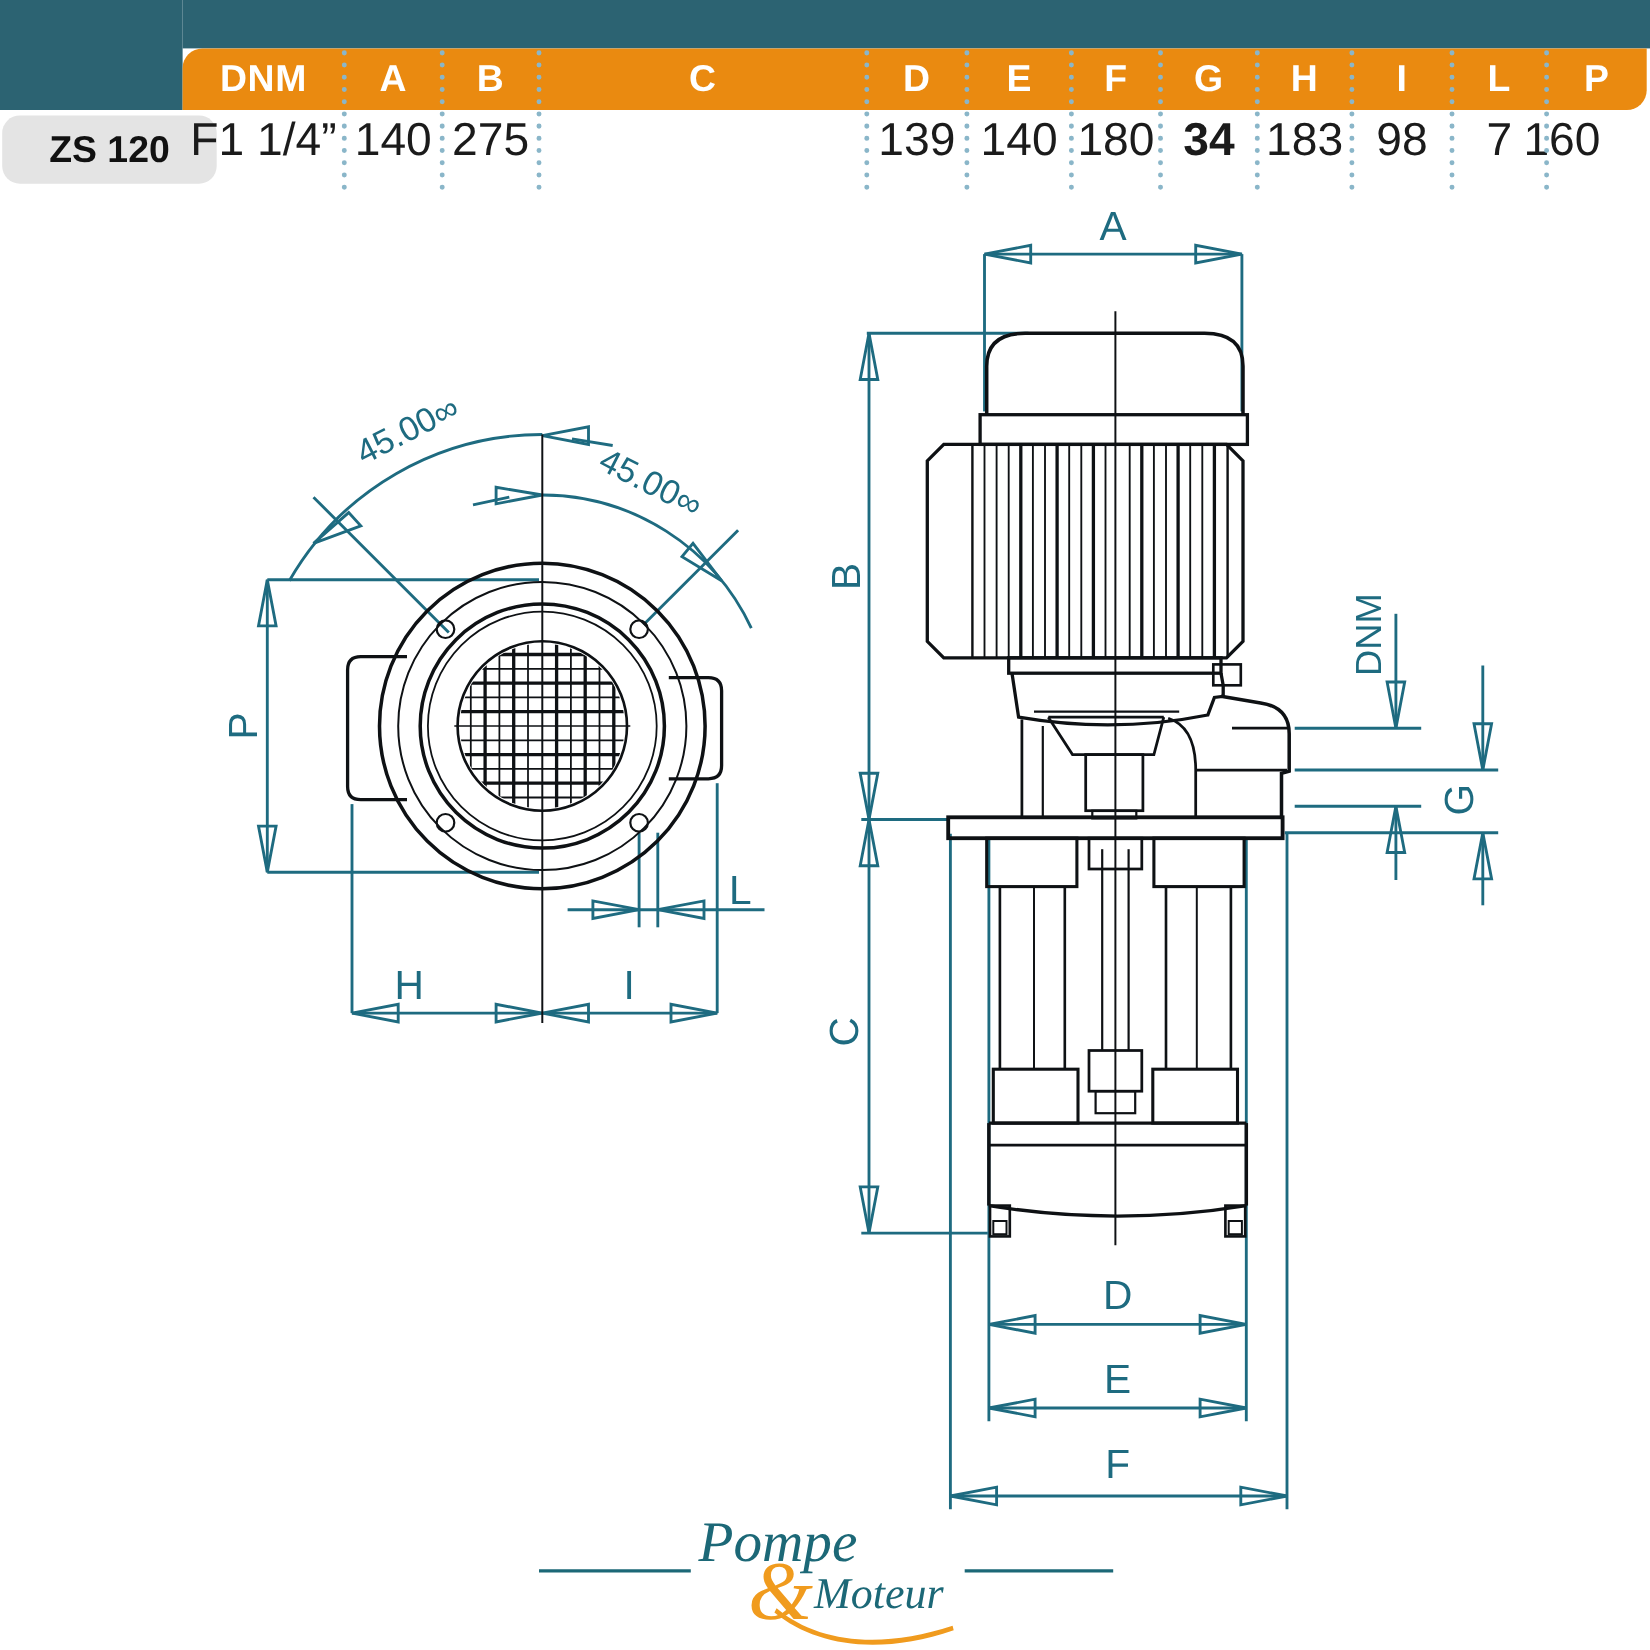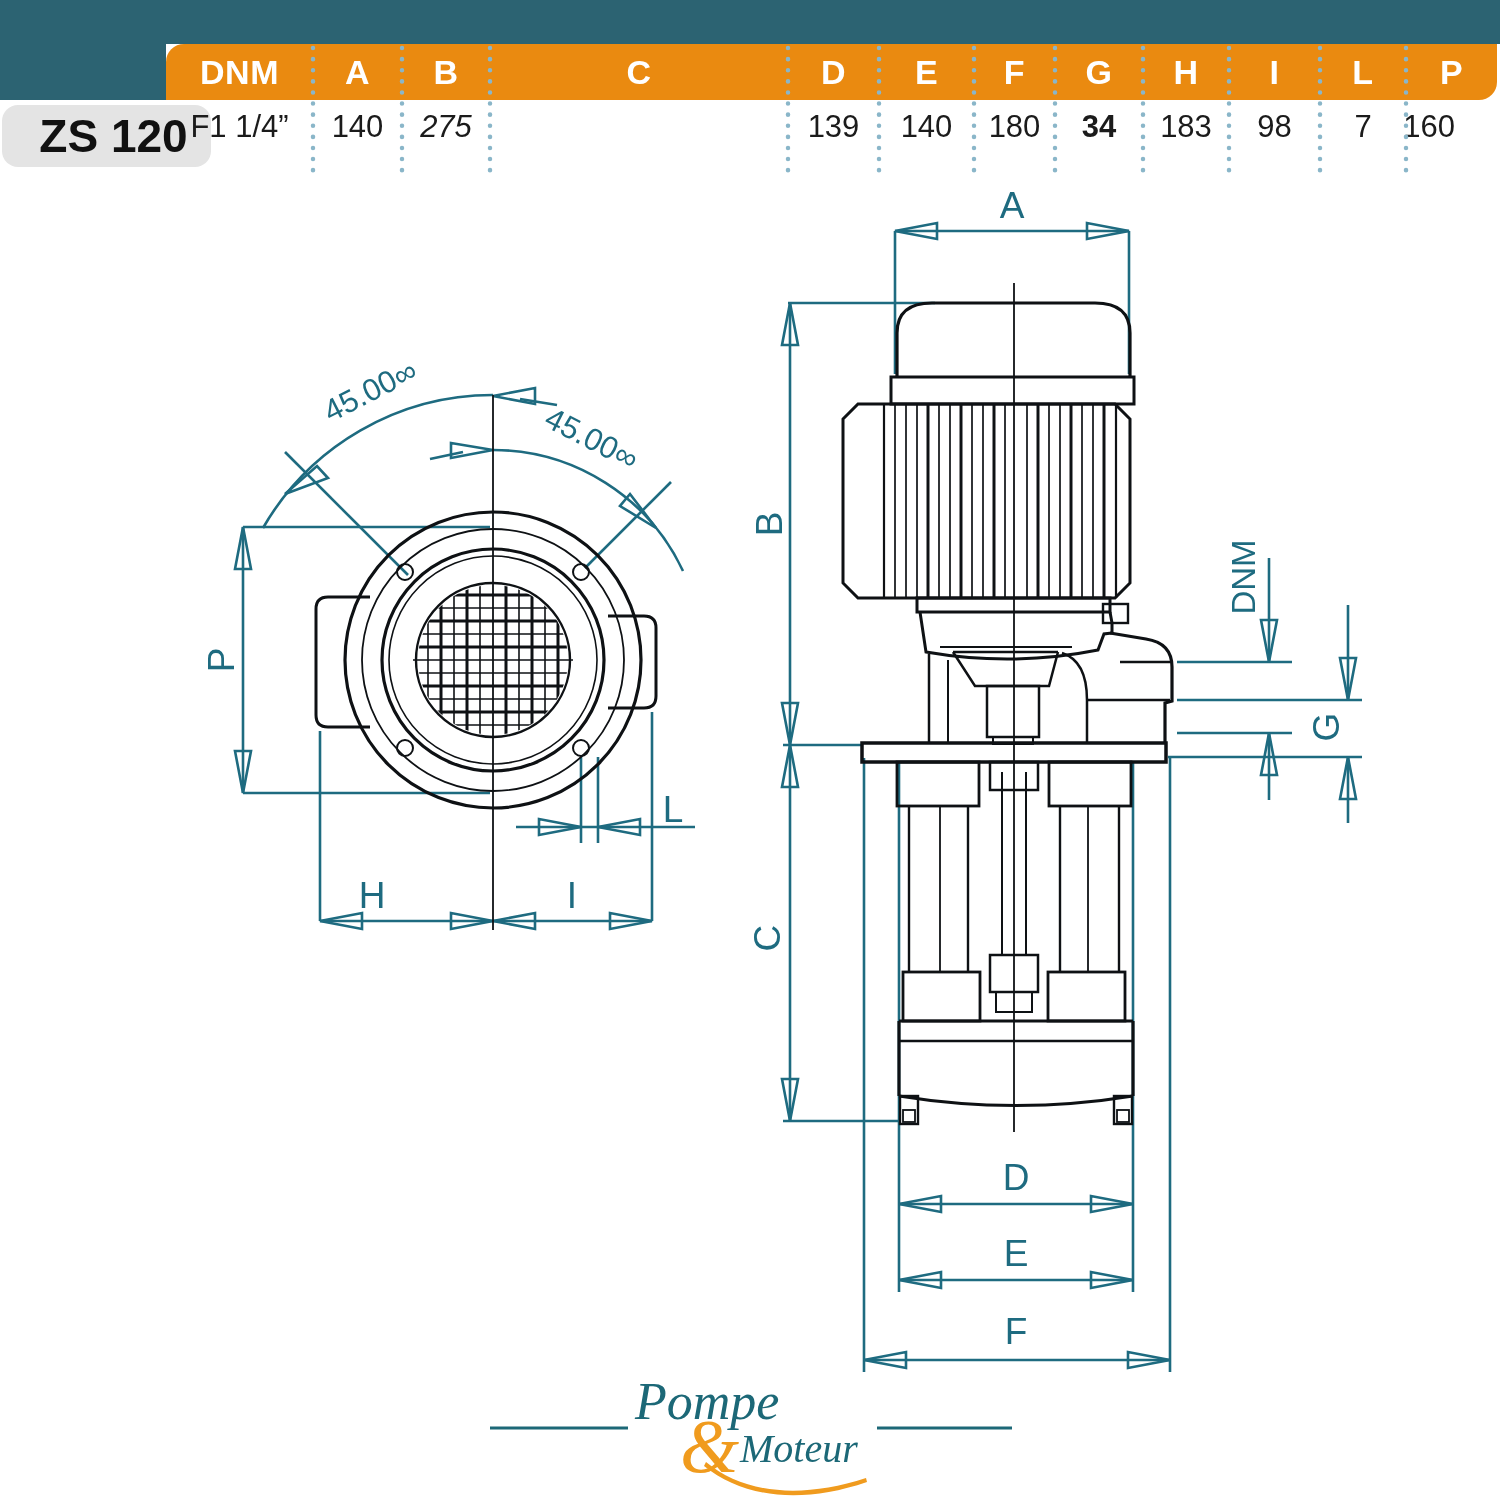--- a/index.html
+++ b/index.html
@@ -13,25 +13,25 @@
   .header-band{
     position:absolute;left:166px;top:44px;width:1331px;height:56px;
     background:var(--orange,#ea8a10);border-radius:18px 0 18px 0;
   }
   .hcell{
     position:absolute;top:44px;height:56px;line-height:56px;text-align:center;
     color:#fff;font-weight:bold;font-size:34px;letter-spacing:.5px;
   }
   .vcell{
     position:absolute;top:103px;height:48px;line-height:48px;text-align:center;
-    color:#1b1b1b;font-size:31px;
+    color:#1b1b1b;font-size:42px;
   }
   .model-box{
     position:absolute;left:2px;top:105px;width:195px;height:62px;background:var(--graybox,#e4e4e4);
-    border-radius:16px;text-align:center;line-height:62px;font-size:46px;font-weight:bold;color:#111;padding-left:14px;
+    border-radius:16px;text-align:center;line-height:62px;font-size:34px;font-weight:bold;color:#111;
   }
   svg{position:absolute;left:0;top:0;}
   svg text{font-family:"Liberation Sans",sans-serif;}
   .dimtxt{fill:var(--dim,#1e6b80);font-size:37px;}
   .dimtxt-sm{fill:var(--dim,#1e6b80);font-size:33px;}
   .angtxt{fill:var(--dim,#1e6b80);font-size:31px;}
   .logo-p{fill:var(--logoteal,#1c6877);font-size:52px;font-style:italic;font-family:"Liberation Serif",serif;}
   .logo-m{fill:var(--logoteal,#1c6877);font-size:40px;font-style:italic;font-family:"Liberation Serif",serif;}
   .logo-amp{fill:var(--logoorange,#f09b1e);font-size:76px;font-style:italic;font-family:"Liberation Serif",serif;}
 </style>
@@ -54,21 +54,21 @@
   <div class="hcell" style="left:1055px;width:88px;">G</div>
   <div class="hcell" style="left:1143px;width:86px;">H</div>
   <div class="hcell" style="left:1229px;width:91px;">I</div>
   <div class="hcell" style="left:1320px;width:86px;">L</div>
   <div class="hcell" style="left:1406px;width:91px;">P</div>
 
   <div class="model-box">ZS 120</div>
 
   <div class="vcell" style="left:166px;width:147px;">F1 1/4”</div>
   <div class="vcell" style="left:313px;width:89px;">140</div>
-  <div class="vcell" style="left:402px;width:88px;font-style:italic;">275</div>
+  <div class="vcell" style="left:402px;width:88px;">275</div>
   <div class="vcell" style="left:788px;width:91px;">139</div>
   <div class="vcell" style="left:879px;width:95px;">140</div>
   <div class="vcell" style="left:974px;width:81px;">180</div>
   <div class="vcell" style="left:1055px;width:88px;font-weight:bold;">34</div>
   <div class="vcell" style="left:1143px;width:86px;">183</div>
   <div class="vcell" style="left:1229px;width:91px;">98</div>
   <div class="vcell" style="left:1320px;width:86px;">7</div>
   <div class="vcell" style="left:1364px;width:91px;text-align:right;">160</div>
 
   <svg width="1500" height="1500" viewBox="0 0 1500 1500">

